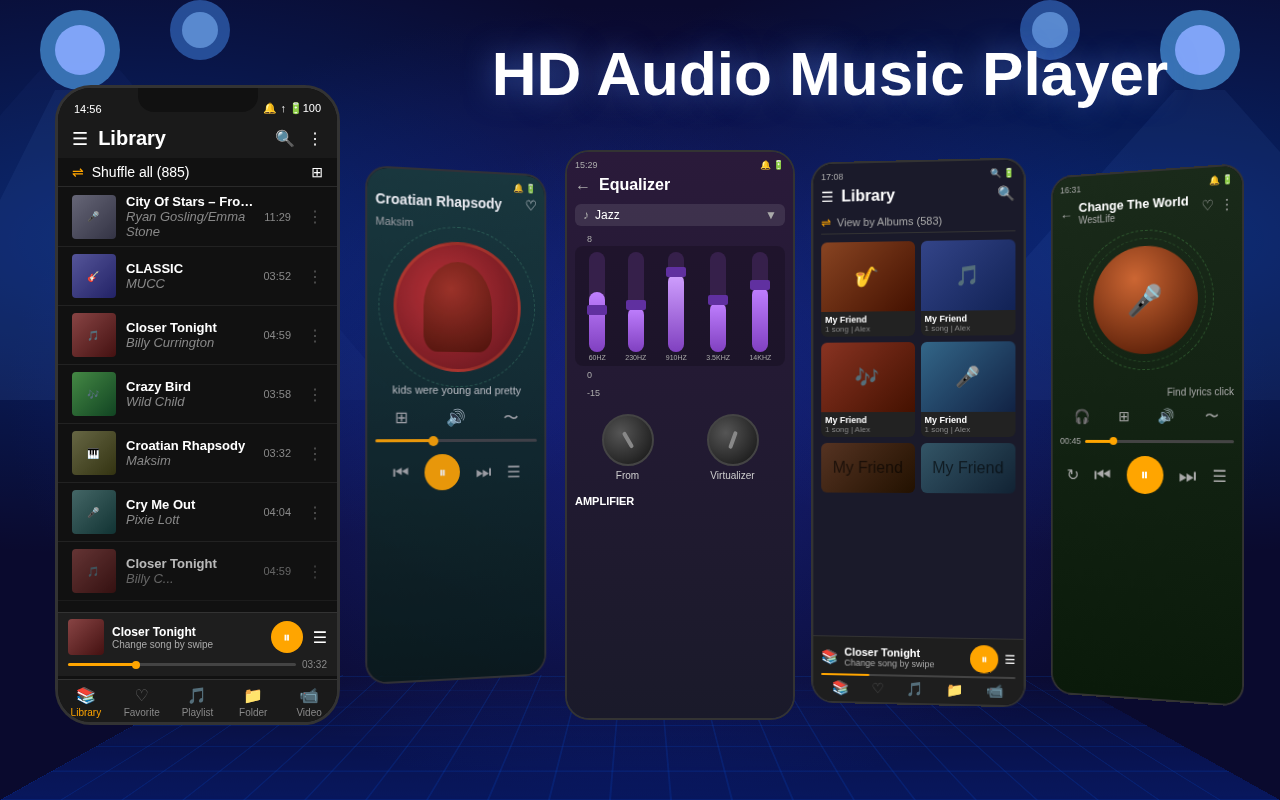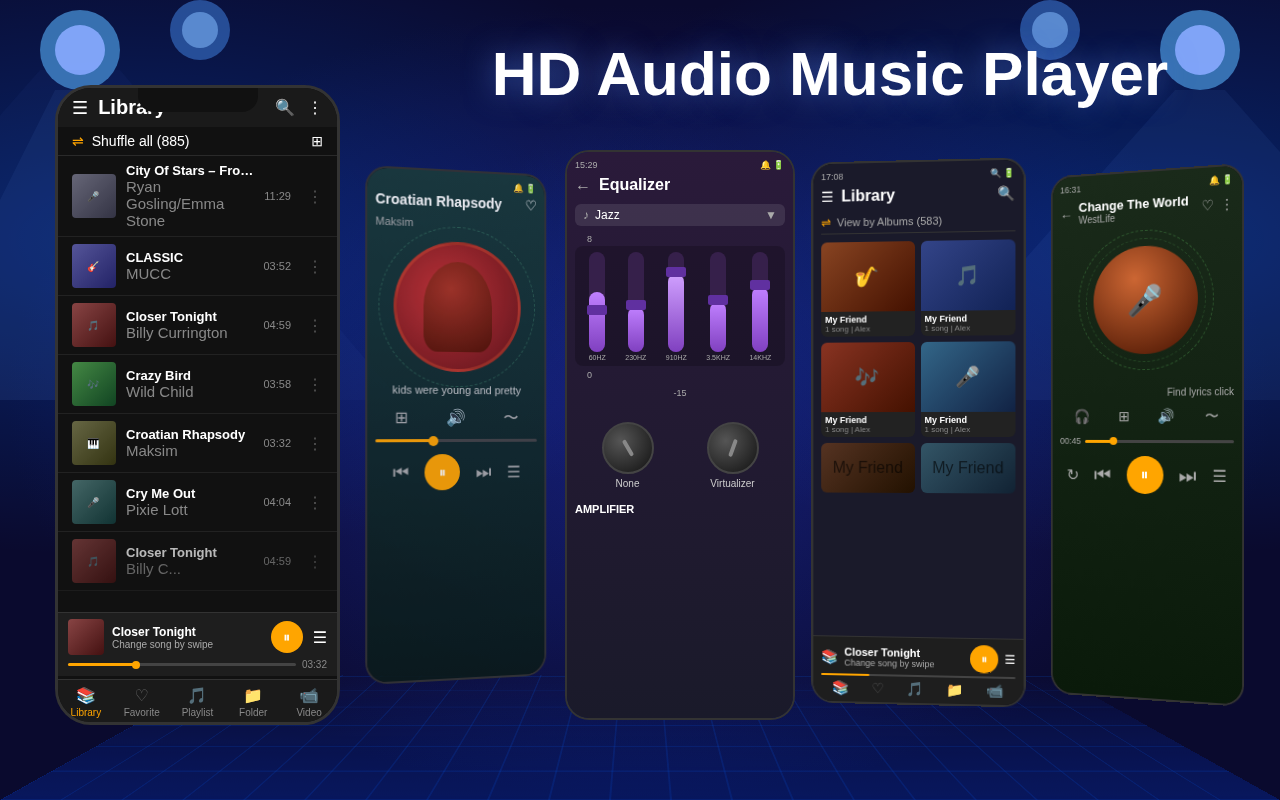--- a/index.html
+++ b/index.html
@@ -156,22 +156,23 @@
     .song-title {
       font-size: 13px;
       font-weight: 600;
       color: white;
       white-space: nowrap;
       overflow: hidden;
       text-overflow: ellipsis;
     }
 
     .song-artist {
-      font-size: 15px;
+      font-size: 13px;
       color: #888;
+      font-style: italic;
     }
 
     .song-duration {
       font-size: 11px;
       color: #888;
     }
 
     
     .bottom-nav {
       position: absolute;
@@ -256,20 +257,24 @@
 
 <div class="main-title">
   <span>HD Audio Music Player</span>
 </div>
 
 <div style="position:absolute; left:55px; top:85px; z-index:10;">
   <div class="phone-main" style="height:640px; width:285px;">
 
     <div class="notch"></div>
 
+    <div class="status-bar" style="padding-top:14px; background:#1a1a1a; display:flex; justify-content:space-between; padding:14px 16px 4px; font-size:11px; color:white;">
+      <span>14:56</span>
+      <span>🔔 ↑ 🔋100</span>
+    </div>
 
     <div class="library-header">
       <span style="font-size:18px; color:white; cursor:pointer;">☰</span>
       <span class="library-title">Library</span>
       <div class="library-icons">
         <span style="cursor:pointer; font-size:16px;">🔍</span>
         <span style="cursor:pointer; font-size:16px;">⋮</span>
       </div>
     </div>
 
@@ -508,31 +513,31 @@
             <div style="position:absolute;bottom:0;left:0;right:0;height:65%;background:linear-gradient(to top,#8040c0,#c080ff);border-radius:8px;"></div>
             <div style="position:absolute;bottom:62%;left:50%;transform:translateX(-50%);width:20px;height:10px;background:#6030a0;border-radius:2px;"></div>
           </div>
           <span style="font-size:7px;color:#aaa;">14KHZ</span>
         </div>
       </div>
 
       <div style="display:flex;padding:0 12px;justify-content:space-between;margin-bottom:8px;">
         <span style="font-size:9px;color:#aaa;">0</span>
       </div>
-      <div style="display:flex;padding:0 12px;justify-content:center;margin-bottom:24px;">
+      <div style="display:flex;padding:0 12px;justify-content:flex-start;margin-bottom:16px;">
         <span style="font-size:9px;color:#aaa;">-15</span>
       </div>
 
 
       <div style="display:flex;justify-content:space-around;margin-bottom:10px;">
         <div style="display:flex;flex-direction:column;align-items:center;">
           <div style="width:52px;height:52px;border-radius:50%;background:radial-gradient(circle at 35% 35%,#555,#111);border:2px solid #444;position:relative;display:flex;align-items:center;justify-content:center;">
             <div style="width:4px;height:18px;background:#888;border-radius:2px;transform:rotate(-30deg);"></div>
           </div>
-          <span style="font-size:10px;color:#ccc;margin-top:4px;">None</span>
+          <span style="font-size:10px;color:#ccc;margin-top:4px;">From</span>
         </div>
         <div style="display:flex;flex-direction:column;align-items:center;">
           <div style="width:52px;height:52px;border-radius:50%;background:radial-gradient(circle at 35% 35%,#555,#111);border:2px solid #444;position:relative;display:flex;align-items:center;justify-content:center;">
             <div style="width:4px;height:18px;background:#888;border-radius:2px;transform:rotate(20deg);"></div>
           </div>
           <span style="font-size:10px;color:#ccc;margin-top:4px;">Virtualizer</span>
         </div>
       </div>
 
 

